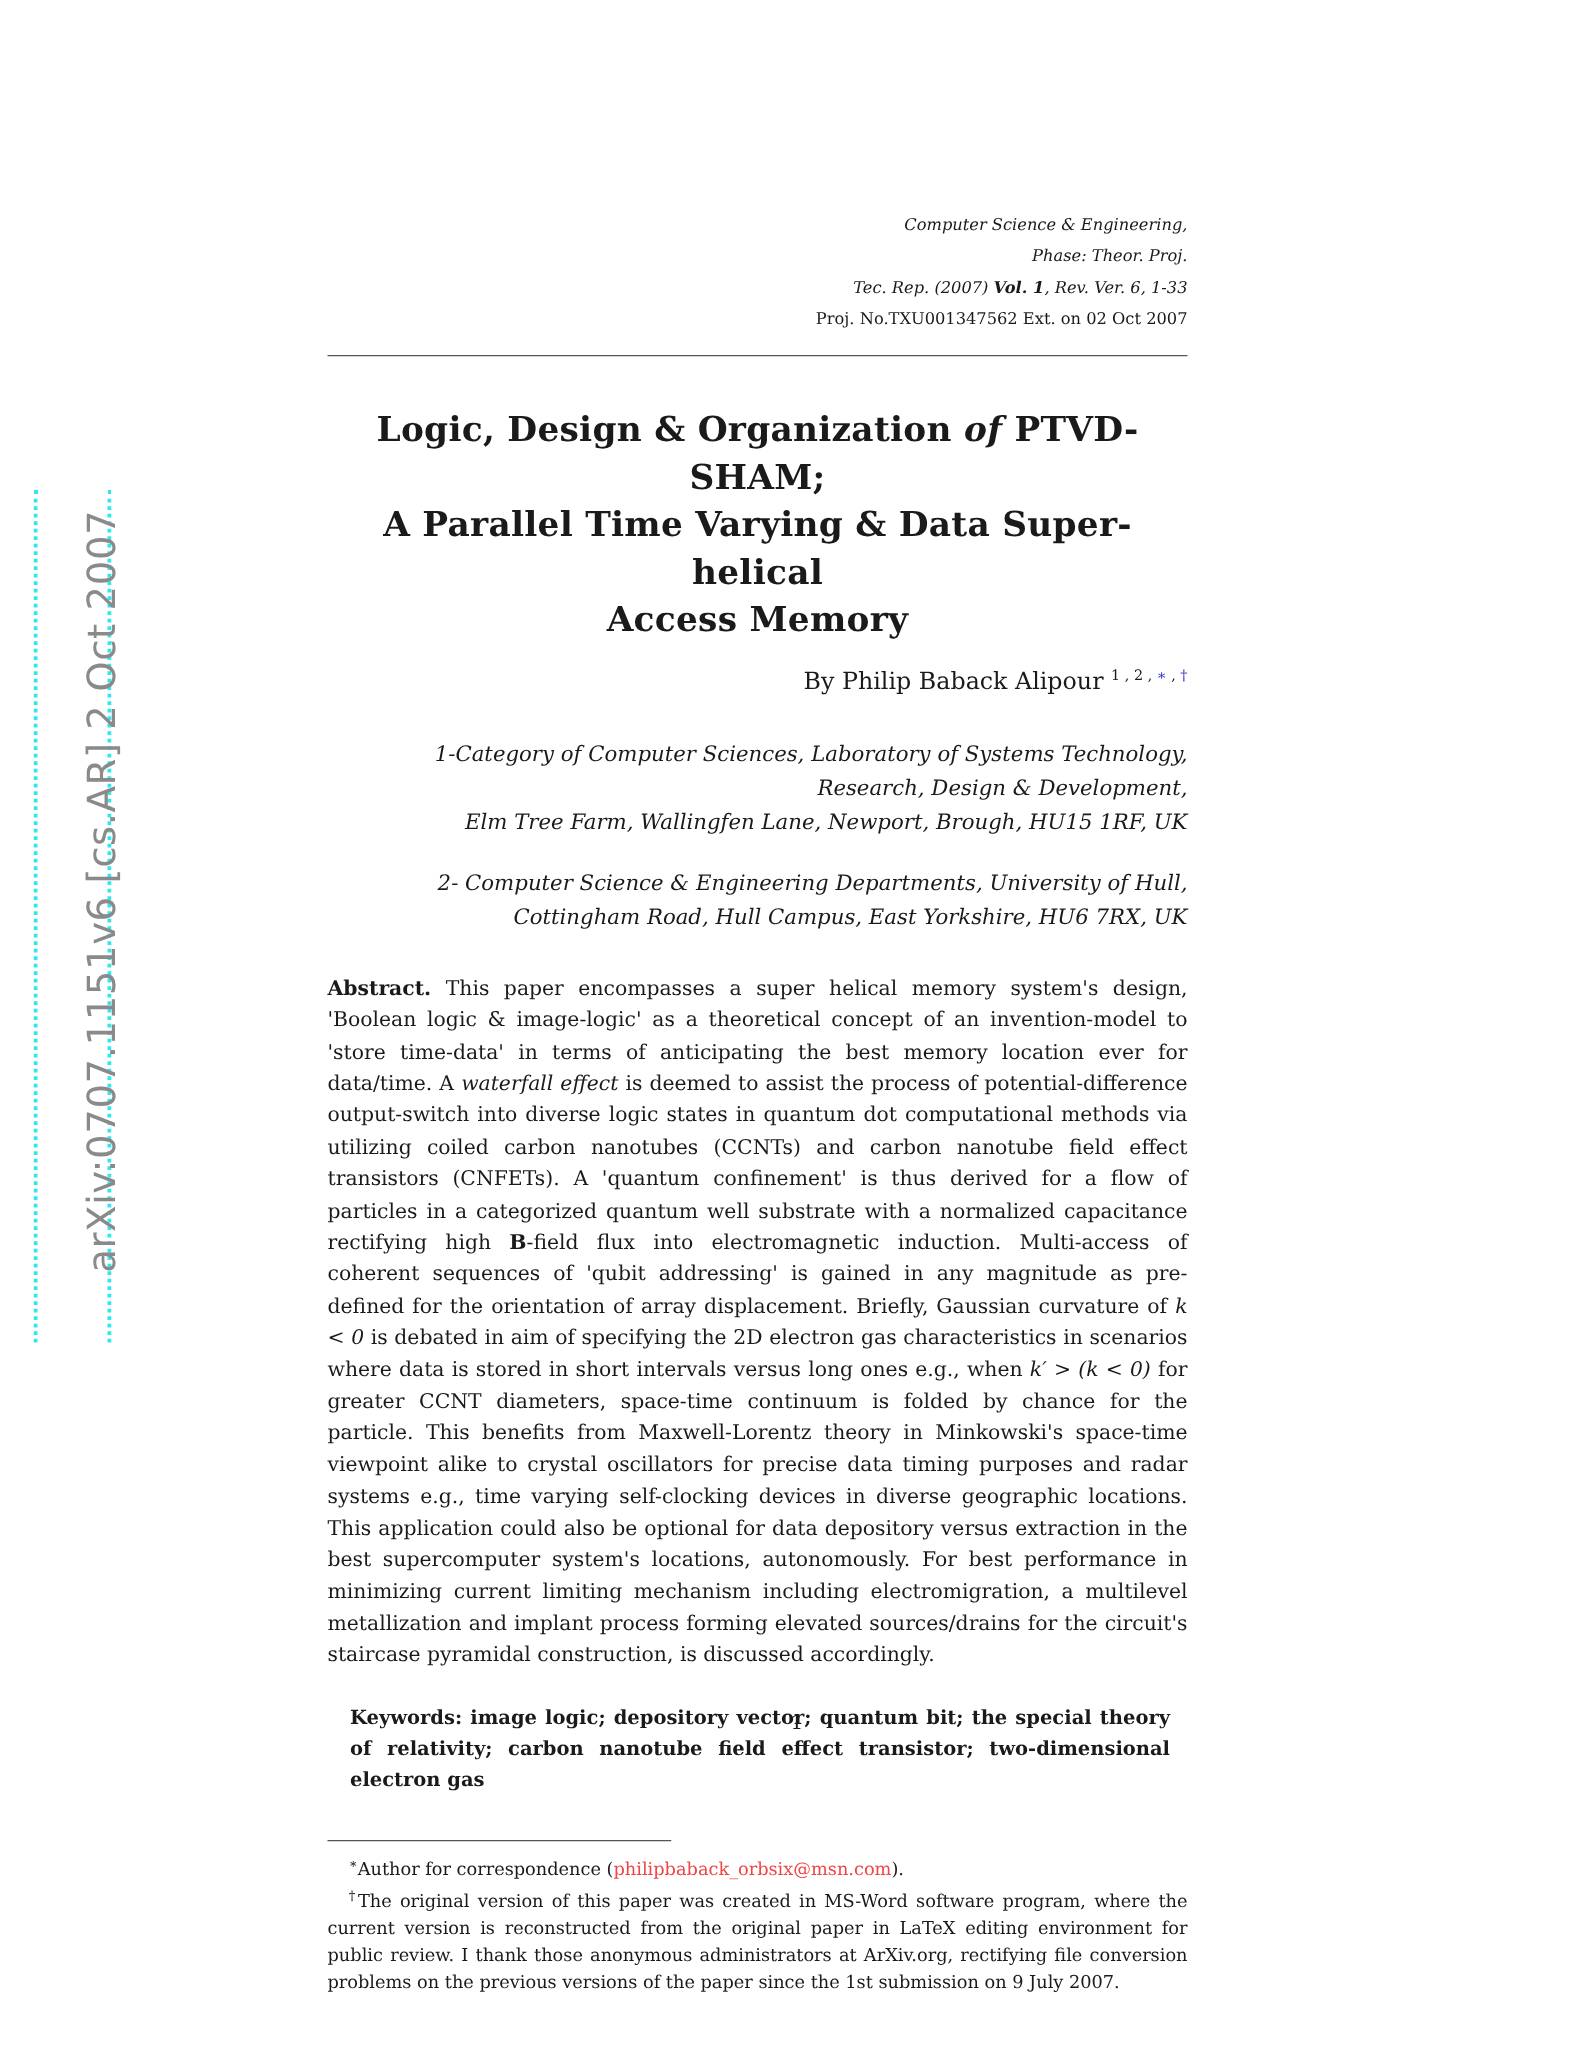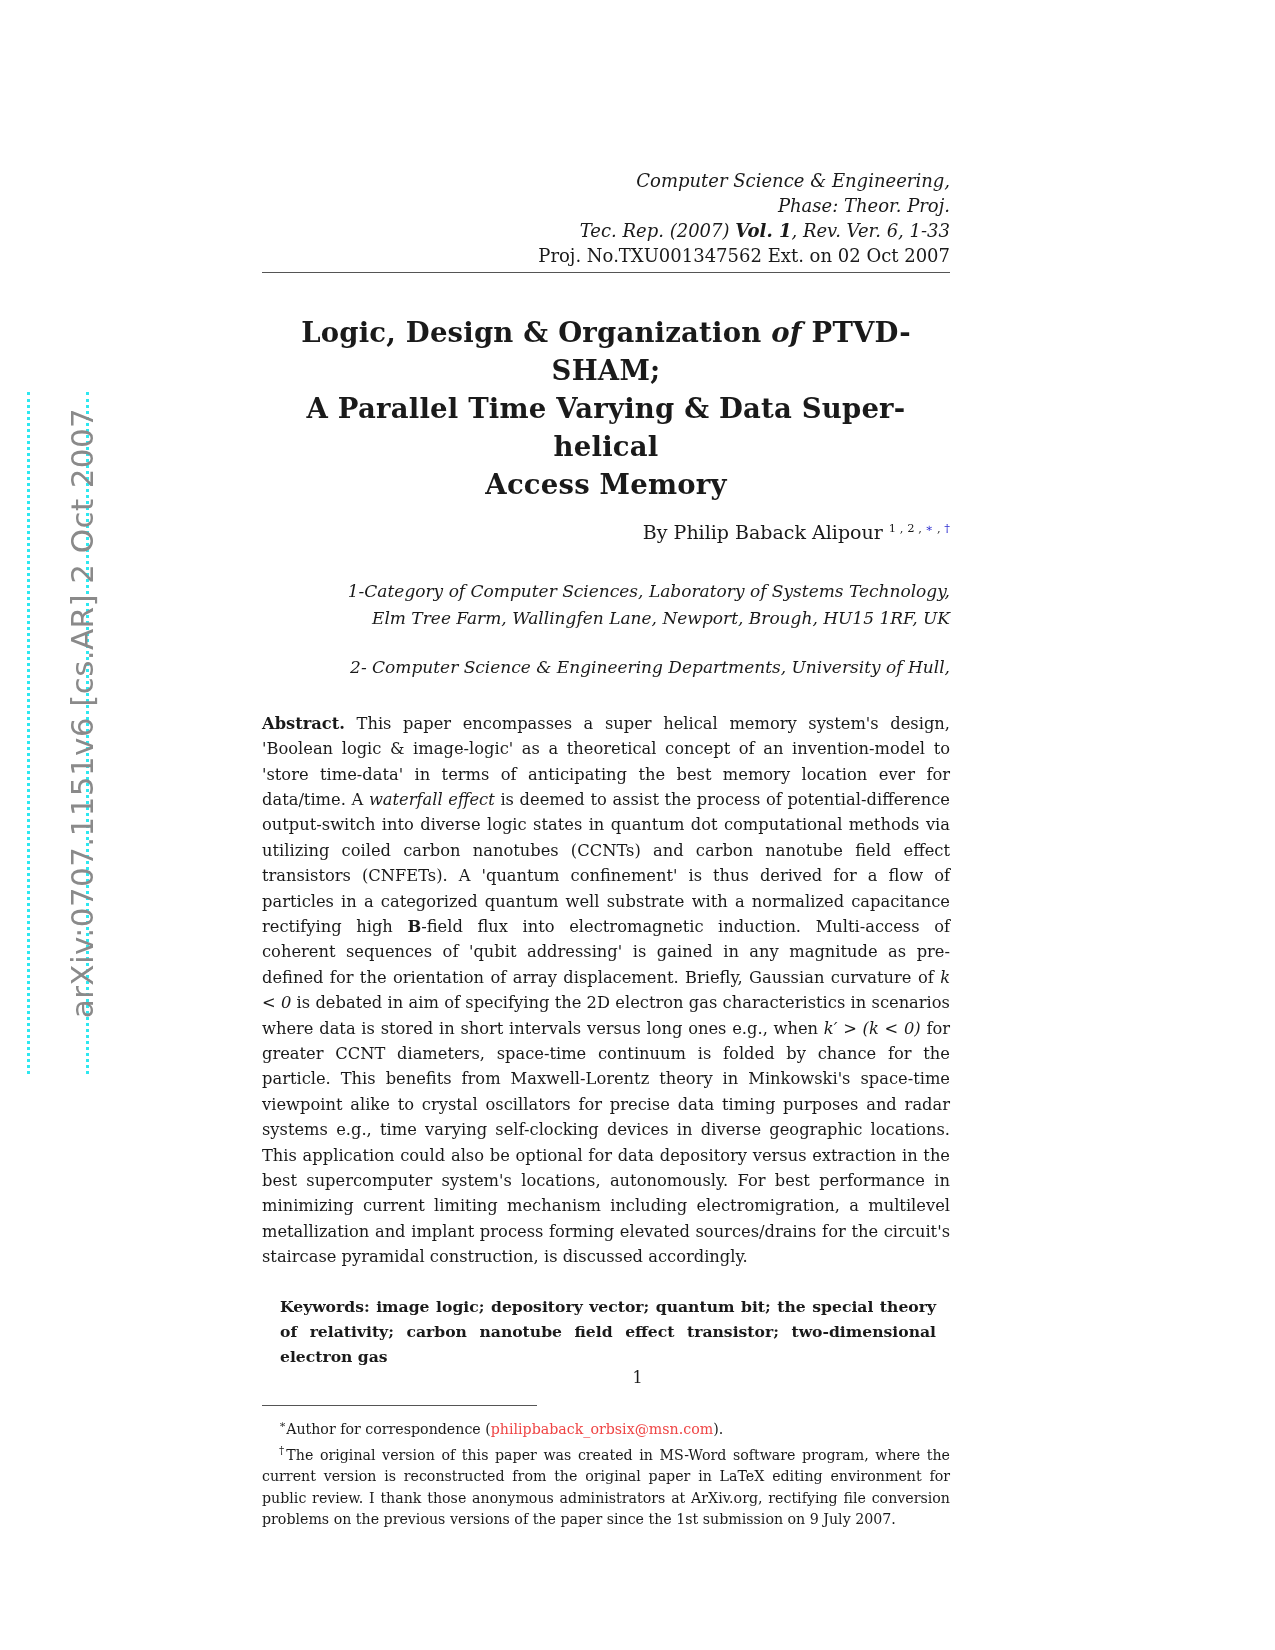--- a/index.html
+++ b/index.html
@@ -54,24 +54,24 @@
     left: 262px;
     top: 0;
     width: 688px;
   }
 
   
   #journal-header {
     margin-top: 168px;
     text-align: right;
     font-style: italic;
-    font-size: 18px;
+    font-size: 13px;
     line-height: 25px;
     border-bottom: 1px solid #555;
-    padding-bottom: 4px;
+    padding-bottom: 16px;
   }
   #journal-header .line4 {
     font-style: normal;
   }
   #journal-header b { font-style: italic; margin-top: 45px; }
 
   
   #paper-title {
     margin-top: 40px;
     text-align: center;
@@ -179,25 +179,27 @@
     <span>A Parallel Time Varying &amp; Data Super-helical</span><br>
     <span>Access Memory</span>
   </h1>
 
   <div id="author-line">
     <span>By Philip Baback Alipour </span><sup>1</sup><sup> , </sup><sup>2</sup><sup> , </sup><sup class="mark">∗</sup><sup> , </sup><sup class="mark">†</sup>
   </div>
 
   <div class="affil" id="affil-1">
     <div>1-Category of Computer Sciences, Laboratory of Systems Technology,</div>
+    <div>Research, Design &amp; Development,</div>
     <div>Elm Tree Farm, Wallingfen Lane, Newport, Brough, HU15 1RF, UK</div>
   </div>
 
   <div class="affil" id="affil-2">
     <div>2- Computer Science &amp; Engineering Departments, University of Hull,</div>
+    <div>Cottingham Road, Hull Campus, East Yorkshire, HU6 7RX, UK</div>
   </div>
 
   <div id="abstract">
     <span class="lbl">Abstract.</span>
     <span>This paper encompasses a super helical memory system's design, 'Boolean logic &amp; image-logic' as a theoretical concept of an invention-model to 'store time-data' in terms of anticipating the best memory location ever for data/time. A </span><i>waterfall effect</i><span> is deemed to assist the process of potential-difference output-switch into diverse logic states in quantum dot computational methods via utilizing coiled carbon nanotubes (CCNTs) and carbon nanotube field effect transistors (CNFETs). A 'quantum confinement' is thus derived for a flow of particles in a categorized quantum well substrate with a normalized capacitance rectifying high </span><b>B</b><span>-field flux into electromagnetic induction. Multi-access of coherent sequences of 'qubit addressing' is gained in any magnitude as pre-defined for the orientation of array displacement. Briefly, Gaussian curvature of </span><span class="mathit">k &lt; 0</span><span> is debated in aim of specifying the 2D electron gas characteristics in scenarios where data is stored in short intervals versus long ones e.g., when </span><span class="mathit">k′ &gt; (k &lt; 0)</span><span> for greater CCNT diameters, space-time continuum is folded by chance for the particle. This benefits from Maxwell-Lorentz theory in Minkowski's space-time viewpoint alike to crystal oscillators for precise data timing purposes and radar systems e.g., time varying self-clocking devices in diverse geographic locations. This application could also be optional for data depository versus extraction in the best supercomputer system's locations, autonomously. For best performance in minimizing current limiting mechanism including electromigration, a multilevel metallization and implant process forming elevated sources/drains for the circuit's staircase pyramidal construction, is discussed accordingly.</span>
   </div>
 
   <div id="keywords">Keywords: image logic; depository vector; quantum bit; the special theory of relativity; carbon nanotube field effect transistor; two-dimensional electron gas</div>
 
   <div id="footnote-rule"></div>

